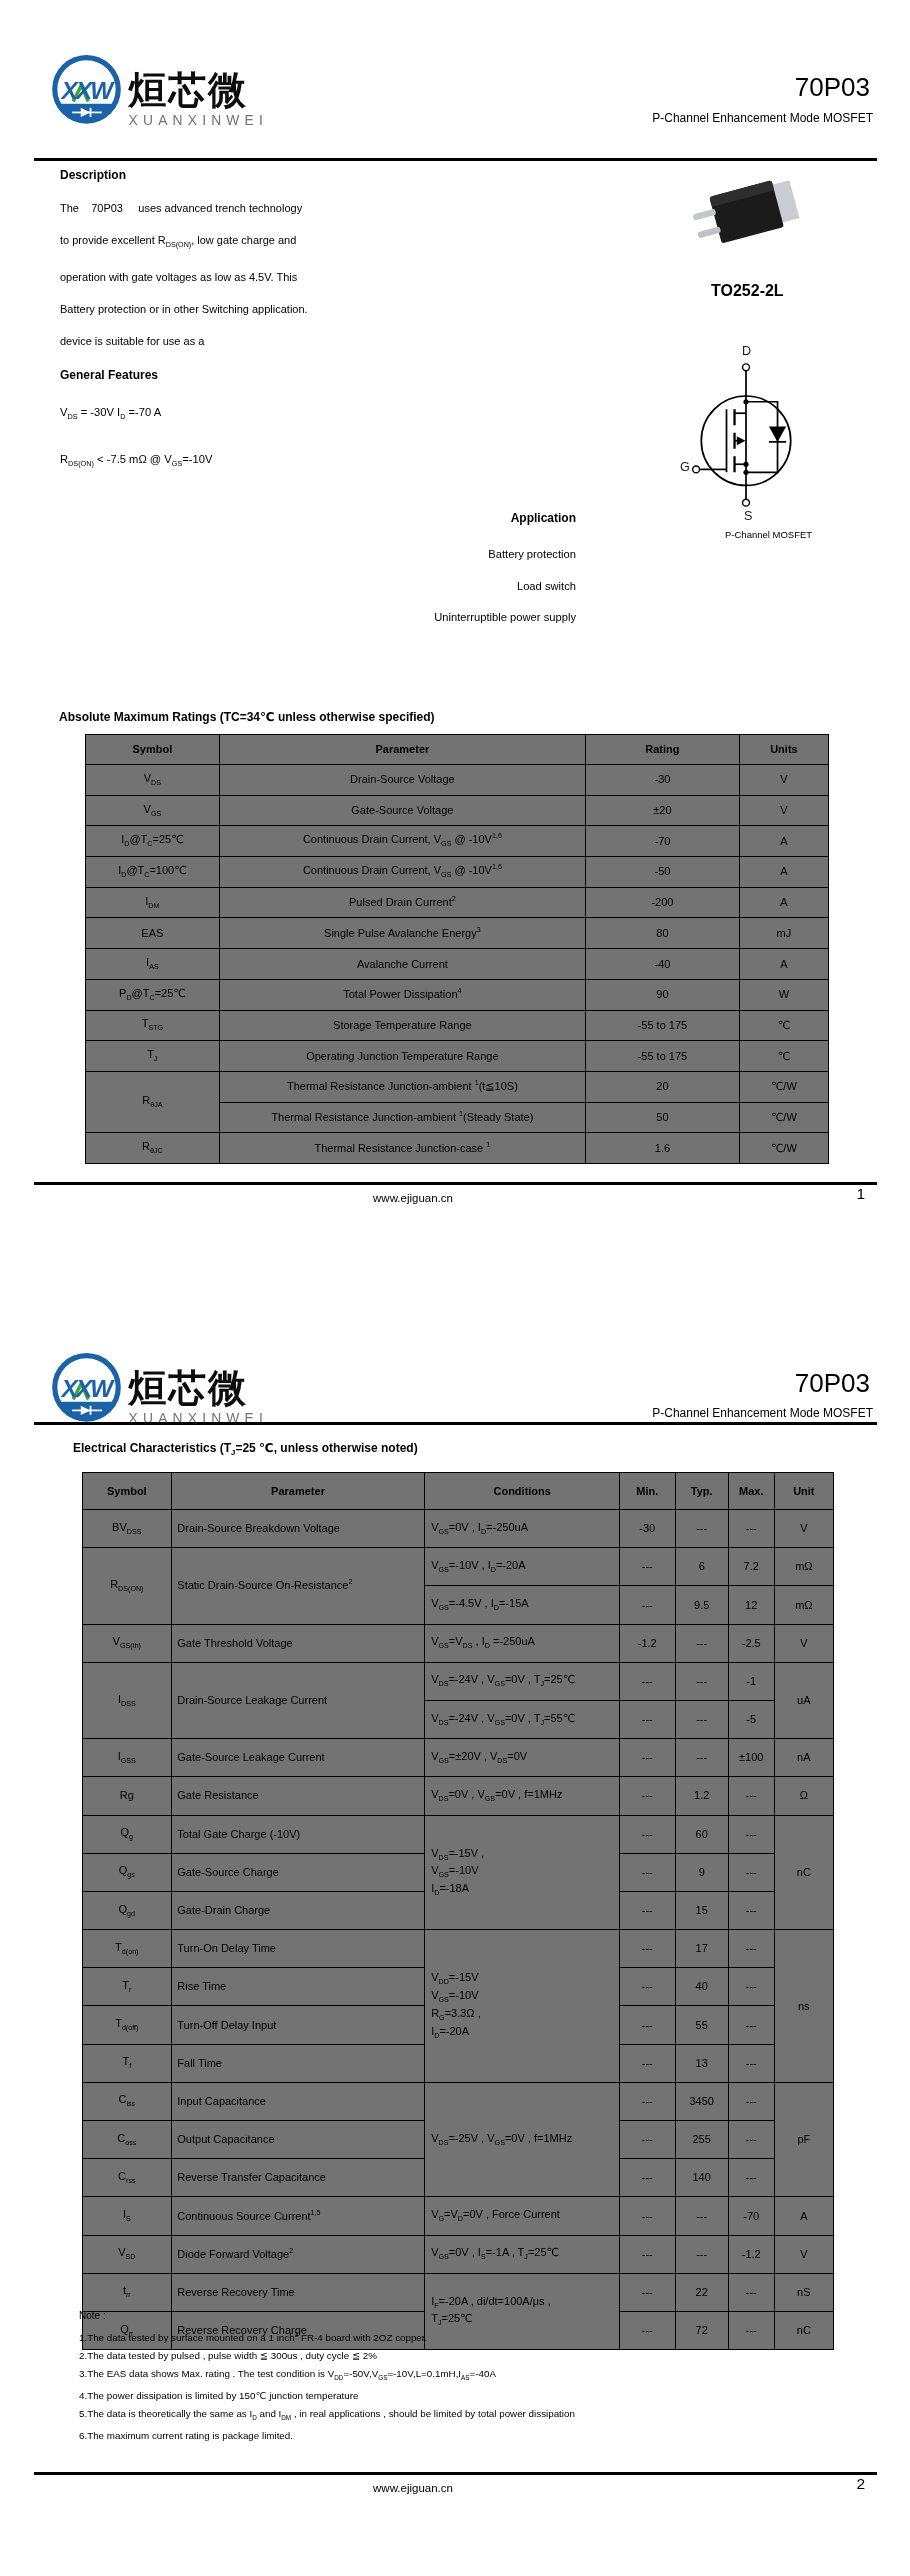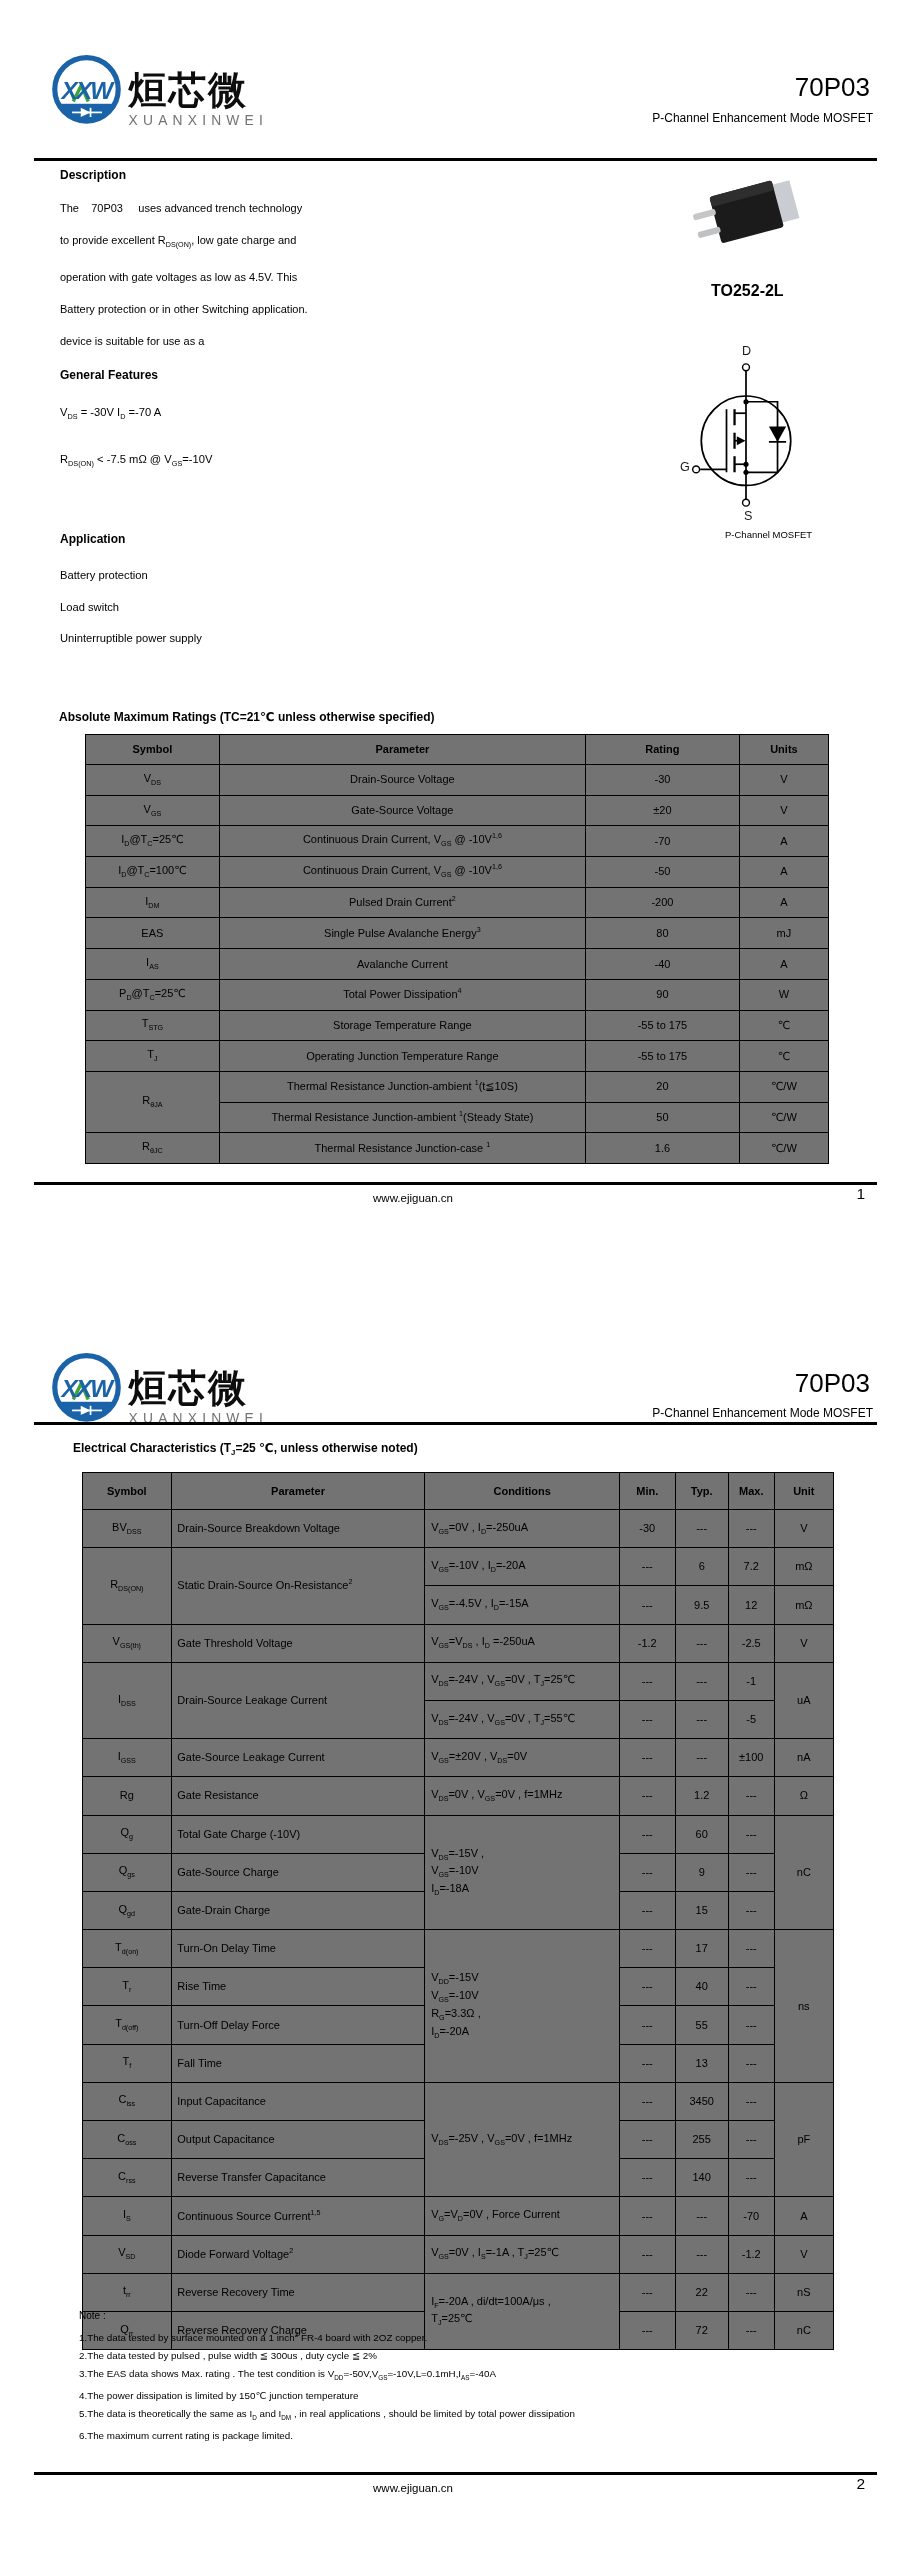--- a/index.html
+++ b/index.html
@@ -84,21 +84,21 @@
     </div>
 
     <div class="abs" style="left:60px;top:368px;width:516px;">
       <div class="h-sec" style="margin-bottom:24px;">General Features</div>
       <div>
           <div class="feat-line">V<sub>DS</sub> = -30V  I<sub>D</sub> =-70 A</div>
           <div class="feat-line">R<sub>DS(ON)</sub> &lt; -7.5 mΩ @ V<sub>GS</sub>=-10V</div>
         </div>
     </div>
 
-    <div class="abs" style="left:60px;top:532px;width:516px;">
+    <div class="abs" style="left:60px;top:511px;width:516px;text-align:right;">
       <div class="h-sec" style="margin-bottom:23px;">Application</div>
       <div>
           <div class="app-item">Battery protection</div>
           <div class="app-item">Load switch</div>
           <div class="app-item">Uninterruptible power supply</div>
         </div>
     </div>
 
     <svg class="abs" style="left:686px;top:172px;" width="138" height="98" viewBox="0 0 240 170">
       <g transform="rotate(-15 120 85)">
@@ -132,21 +132,21 @@
       <circle cx="120" cy="201" r="4.5" fill="#000"></circle>
       <line x1="86" y1="105" x2="86" y2="215" stroke="#000" stroke-width="3"></line>
       <line x1="86" y1="210" x2="40" y2="210" stroke="#000" stroke-width="3"></line>
       <circle cx="33" cy="210" r="6" fill="#fff" stroke="#000" stroke-width="2.5"></circle>
     </svg>
     <div class="abs pin-label" style="left:742px;top:344px;">D</div>
     <div class="abs pin-label" style="left:680px;top:460px;">G</div>
     <div class="abs pin-label" style="left:744px;top:509px;">S</div>
     <div class="abs pkg-caption" style="left:725px;top:529px;">P-Channel MOSFET</div>
 
-    <div class="abs h-sec" style="left:59px;top:710px;">Absolute Maximum Ratings (TC=21℃ unless otherwise specified)</div>
+    <div class="abs h-sec" style="left:59px;top:710px;">Absolute Maximum Ratings (TC=34℃ unless otherwise specified)</div>
     <table id="abs-table">
         <colgroup>
           <col style="width: 18%;">
           <col style="width: 49.3%;">
           <col style="width: 20.7%;">
           <col style="width: 12%;">
         </colgroup>
         <thead>
           <tr>
             <th>Symbol</th>
@@ -391,21 +391,21 @@
           </tr>
           <tr>
             <td class="a-c">T<sub>r</sub></td>
             <td class="a-l">Rise Time</td>
             <td class="a-c">---</td>
             <td class="a-c">40</td>
             <td class="a-c">---</td>
           </tr>
           <tr>
             <td class="a-c">T<sub>d(off)</sub></td>
-            <td class="a-l">Turn-Off Delay Force</td>
+            <td class="a-l">Turn-Off Delay Input</td>
             <td class="a-c">---</td>
             <td class="a-c">55</td>
             <td class="a-c">---</td>
           </tr>
           <tr>
             <td class="a-c">T<sub>f</sub></td>
             <td class="a-l">Fall Time</td>
             <td class="a-c">---</td>
             <td class="a-c">13</td>
             <td class="a-c">---</td>

